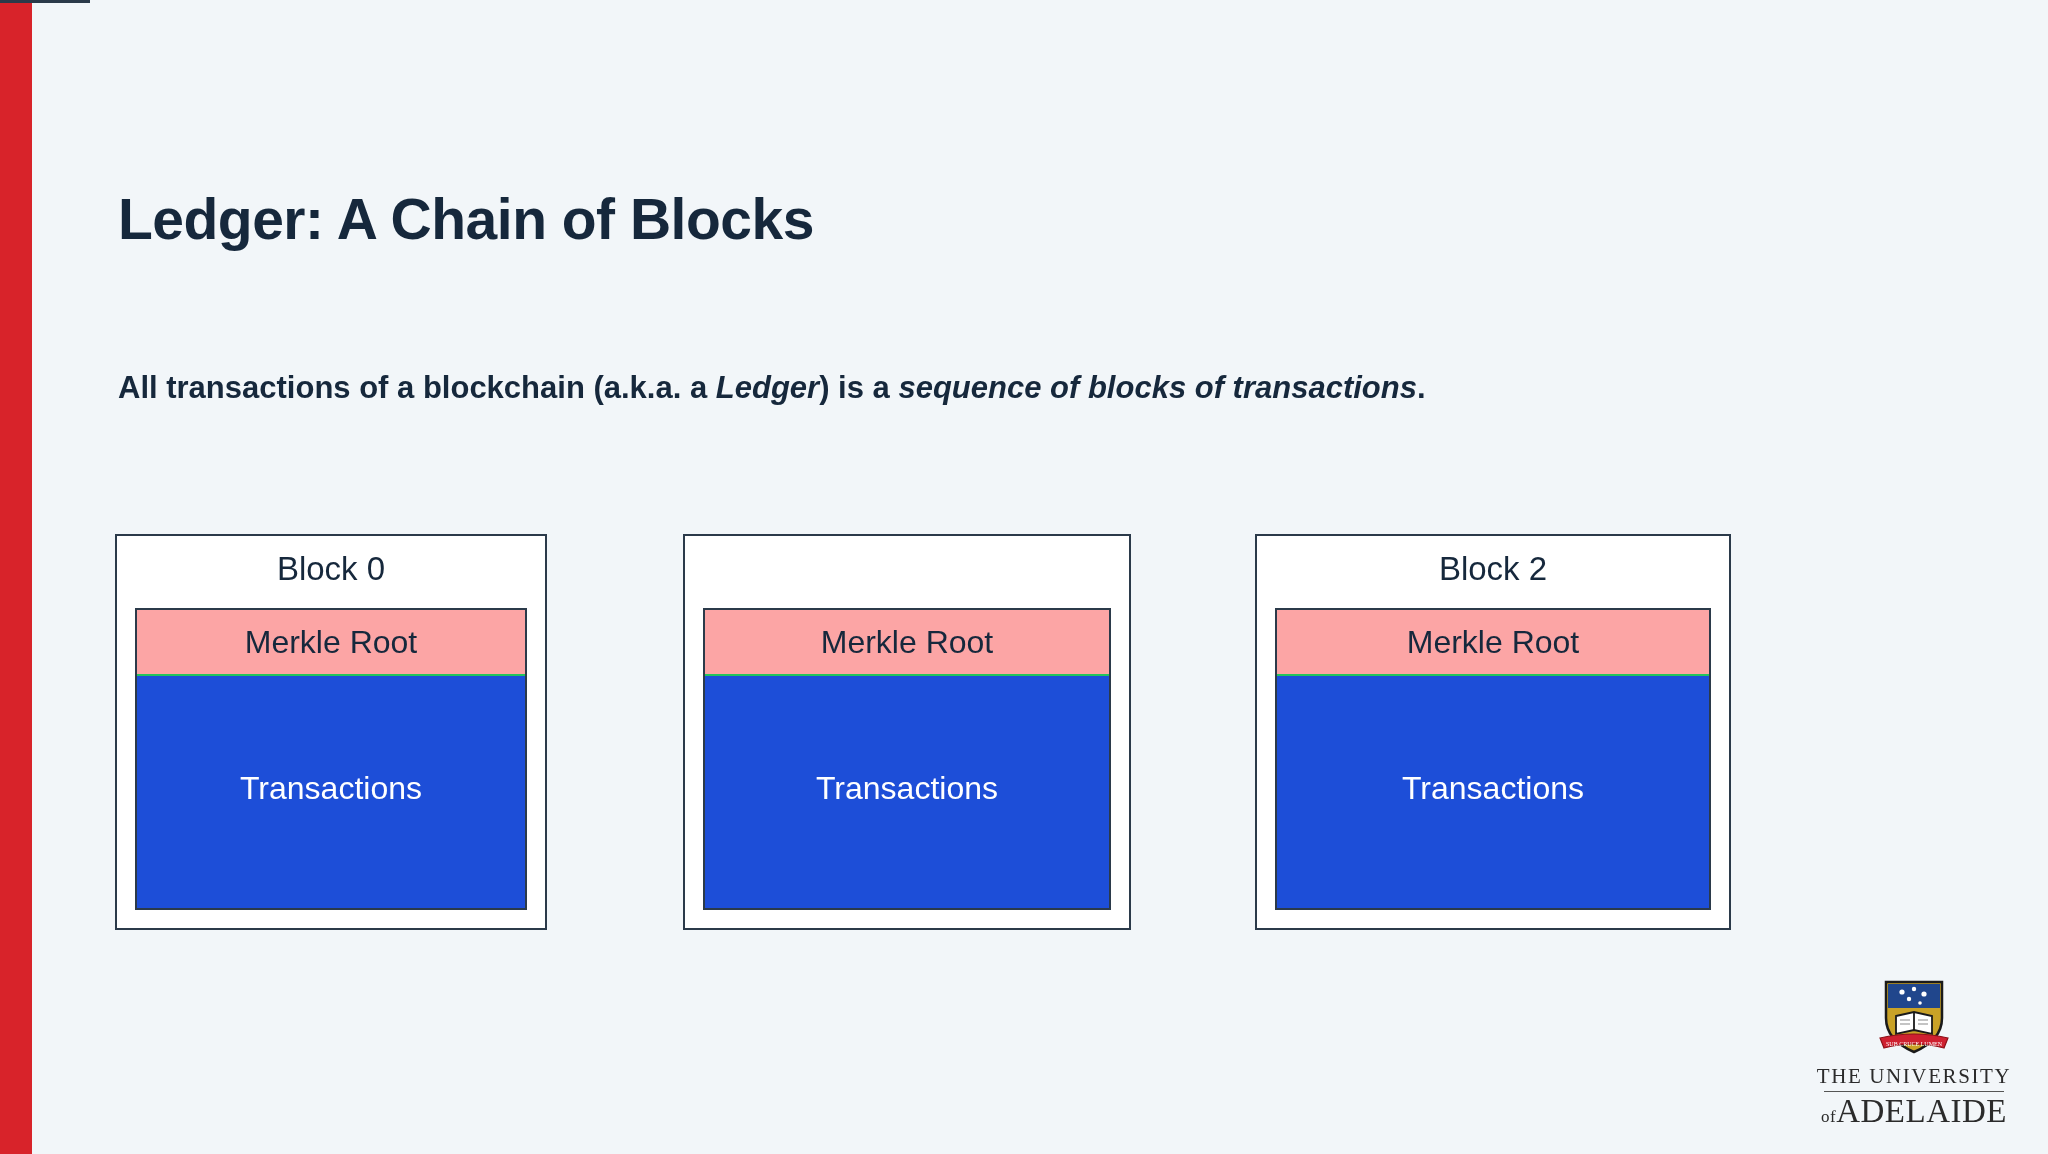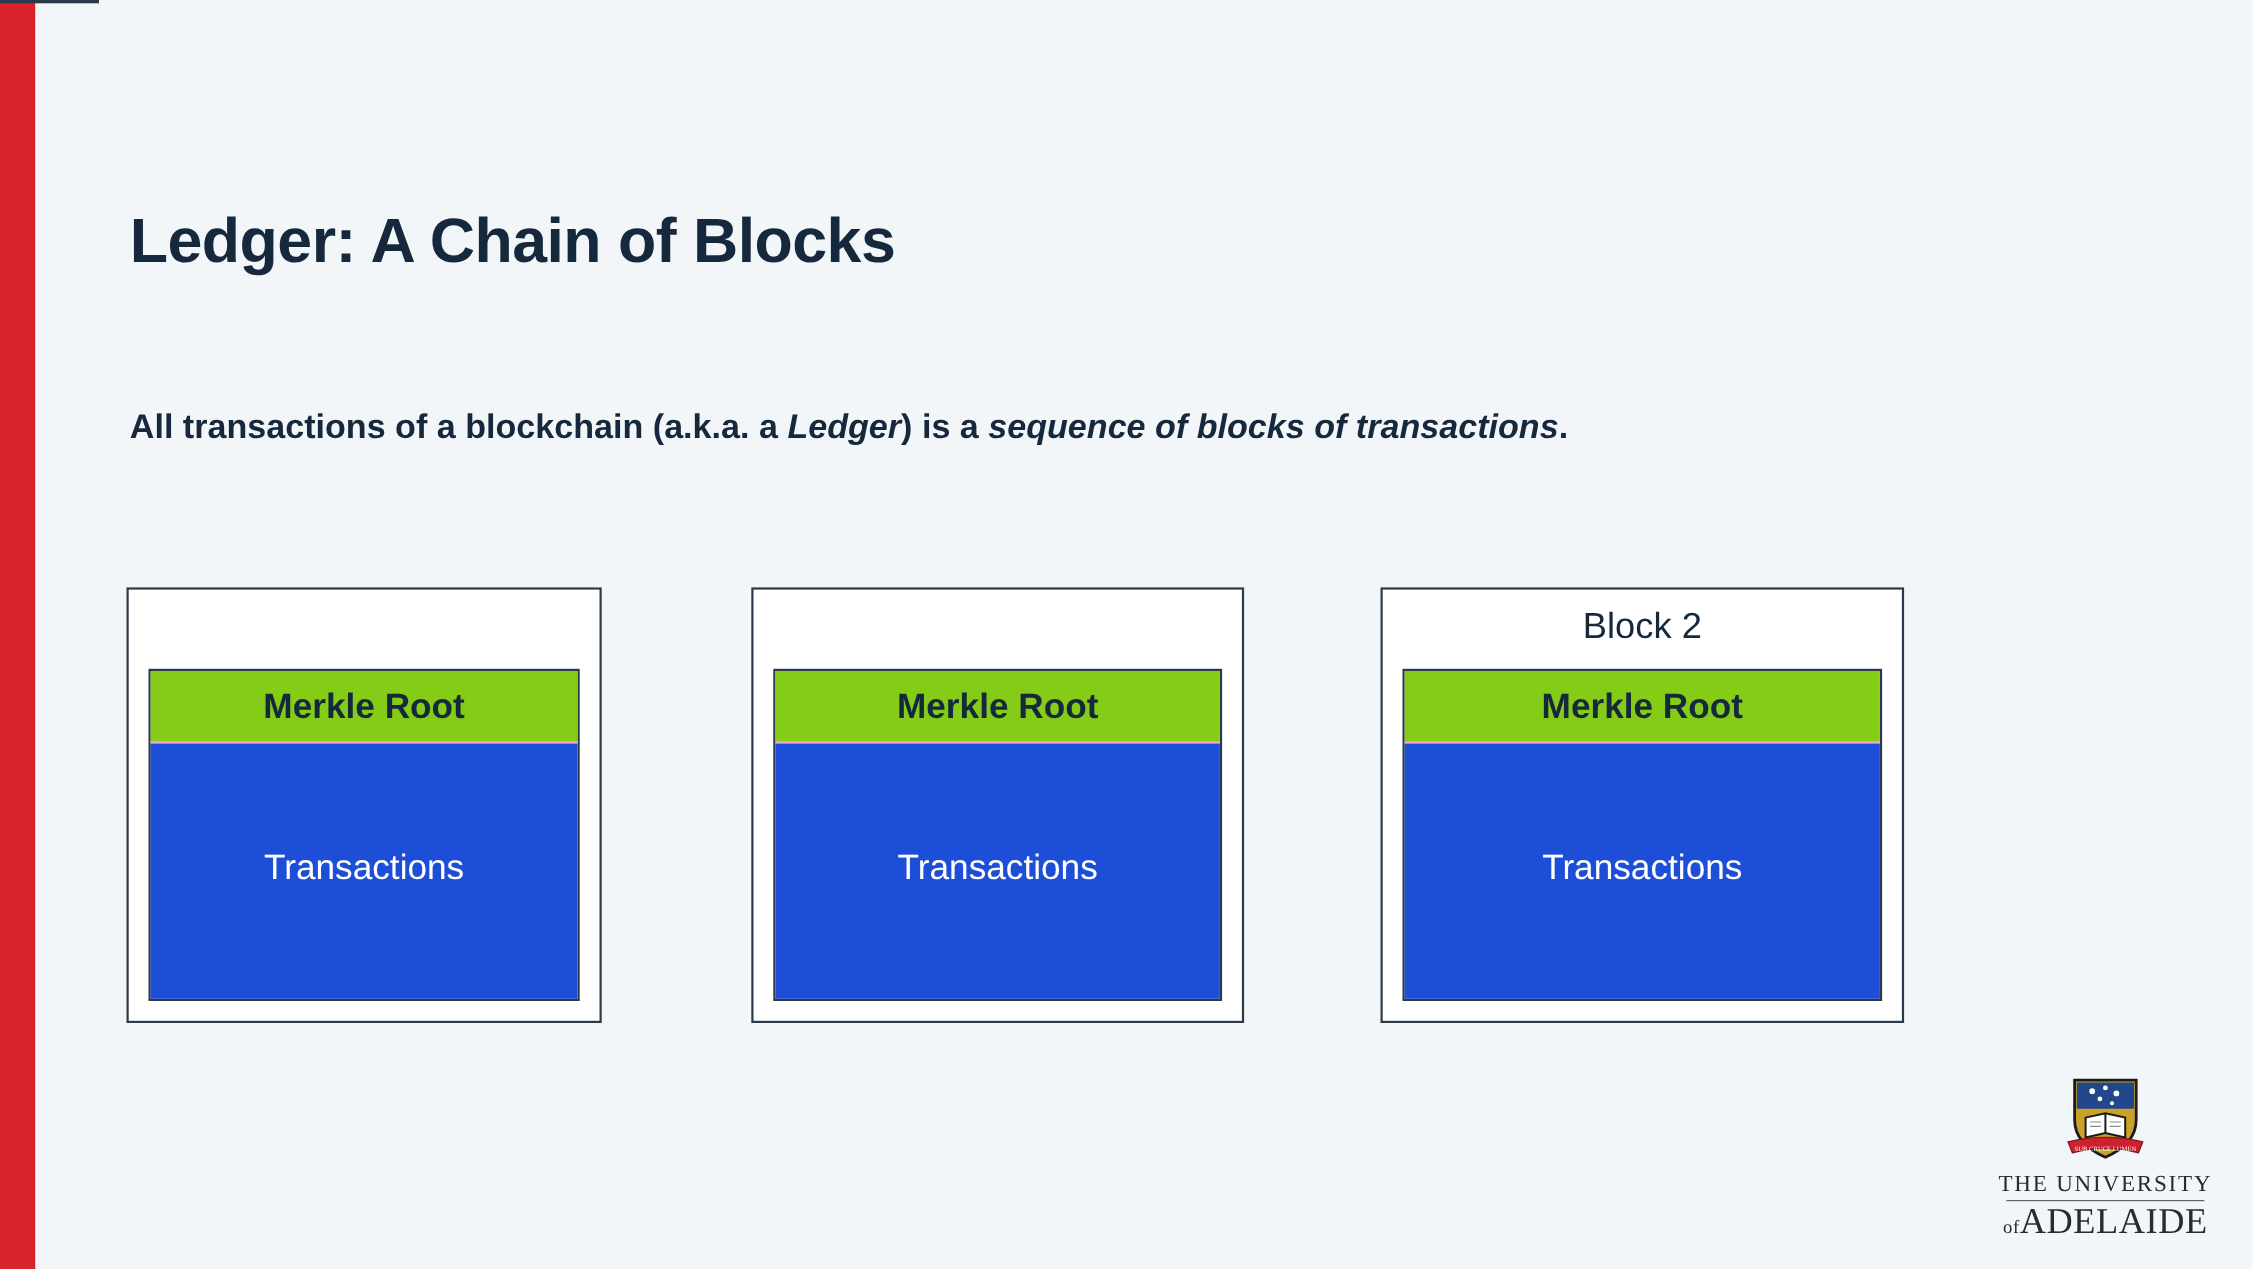--- a/index.html
+++ b/index.html
@@ -116,28 +116,27 @@
     top: 72px;
     bottom: 18px;
     border: 2px solid #2b3a4a;
     box-sizing: border-box;
     display: flex;
     flex-direction: column;
   }
   .merkle {
     height: 64px;
     flex: 0 0 64px;
-    background: #84cc16;
+    background: #fca5a5;
     display: flex;
     align-items: center;
     justify-content: center;
     font-size: 32px;
     color: #16283c;
-    border-bottom: 2px solid #f9a8d4;
-    font-weight: bold;
+    border-bottom: 2px solid #22c55e;
   }
   .txs {
     flex: 1 1 auto;
     background: #1d4ed8;
     display: flex;
     align-items: center;
     justify-content: center;
     color: #ffffff;
     font-size: 32px;
     padding-bottom: 8px;
@@ -190,20 +189,21 @@
 
     <div class="slide-title">Ledger: A Chain of Blocks</div>
 
     <div class="body-text">
       <span>All transactions of a blockchain (a.k.a. a </span><i>Ledger</i><span>) is a </span><i>sequence of blocks of transactions</i><span>.</span>
     </div>
 
     <div class="blocks-row">
 
       <div class="block block-0">
+        <div class="block-label">Block 0</div>
         <div class="block-inner">
           <div class="merkle">Merkle Root</div>
           <div class="txs">Transactions</div>
         </div>
       </div>
 
       <div class="block block-1">
         <div class="block-inner">
           <div class="merkle">Merkle Root</div>
           <div class="txs">Transactions</div>

